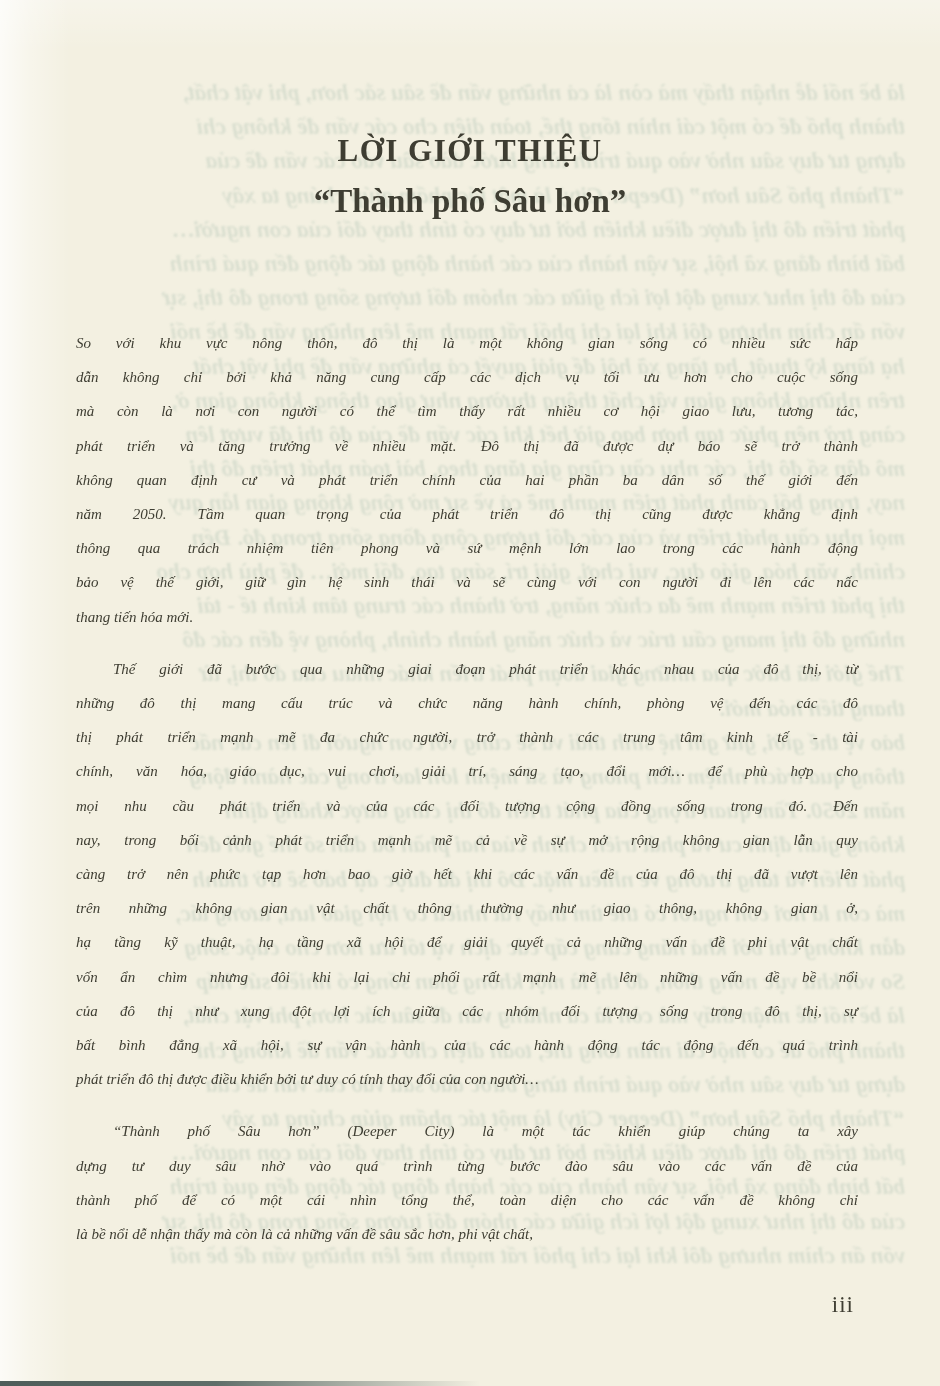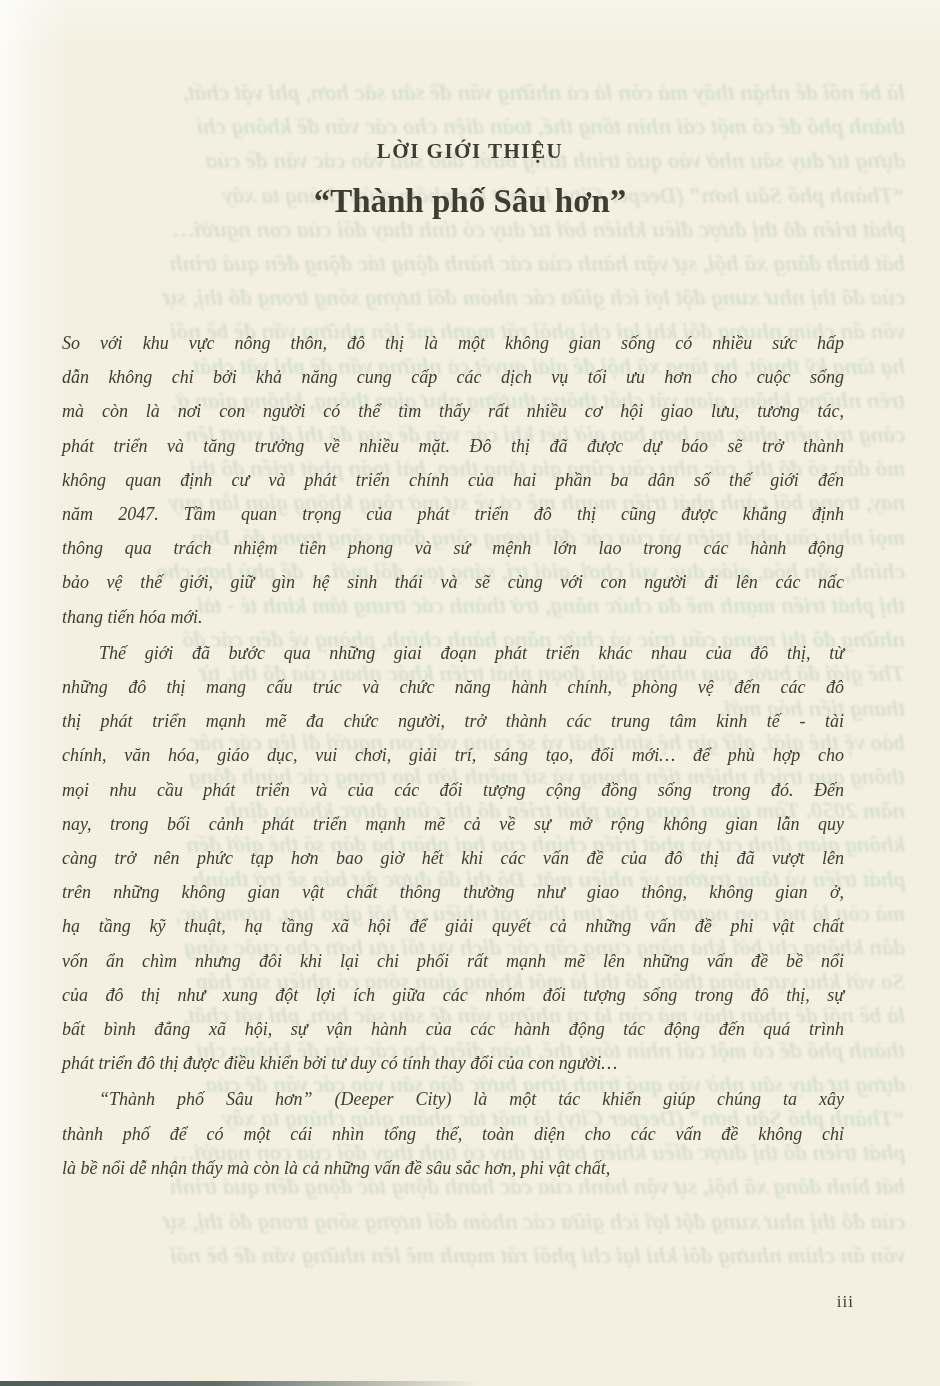--- a/index.html
+++ b/index.html
@@ -23,44 +23,44 @@
     font-style:italic;font-weight:bold;font-size:23px;line-height:30px;
     color:var(--bleed,#c8d3c4);
     filter:blur(1.1px);
     opacity:.6;
     white-space:nowrap;overflow:hidden;
   }
 
   
   .heading-block{position:absolute;top:130px;left:0;width:940px;text-align:center;z-index:3;}
   .heading-block h1{
-    margin:0;font-size:21px;line-height:42px;font-weight:bold;
+    margin:0;font-size:31px;line-height:42px;font-weight:bold;
     letter-spacing:1.5px;color:var(--ink,#3e3d32);
   }
   .heading-block h2{
     margin:6px 0 0 0;font-size:33px;line-height:46px;font-weight:bold;
     color:var(--ink,#3e3d32);
   }
 
   
   .body-text{
-    position:absolute;top:326px;left:62px;width:782px;z-index:3;
-    font-style:italic;font-size:18px;line-height:34.2px;
+    position:absolute;top:326px;left:76px;width:782px;z-index:3;
+    font-style:italic;font-size:15px;line-height:34.2px;
     color:var(--ink,#3e3d32);
   }
   .paragraph{margin:0;}
-  .paragraph + .paragraph{margin-top:2px;}
+  .paragraph + .paragraph{margin-top:18px;}
   .line{text-align:justify;text-align-last:justify;}
   .line.line-last{text-align-last:auto;}
   .paragraph.indent .line:first-child{padding-left:37px;}
 
   
   .page-number{
     position:absolute;top:1292px;left:78px;width:776px;z-index:3;
-    text-align:right;font-size:17px;letter-spacing:1px;
+    text-align:right;font-size:23px;letter-spacing:1px;
     color:var(--ink,#3e3d32);
   }
 
   
   .edge-bottom{
     position:absolute;left:0;bottom:0;height:5px;width:480px;z-index:4;
     background:linear-gradient(90deg,#4e5d5a 0%, #5f6e69 45%, rgba(95,110,105,0) 100%);
   }
 </style>
 </head>
@@ -111,21 +111,21 @@
     <h2>“Thành phố Sâu hơn”</h2>
   </header>
 
   <main class="body-text" id="body-text">
       <div class="paragraph">
         <div class="line">So với khu vực nông thôn, đô thị là một không gian sống có nhiều sức hấp</div>
         <div class="line">dẫn không chỉ bởi khả năng cung cấp các dịch vụ tối ưu hơn cho cuộc sống</div>
         <div class="line">mà còn là nơi con người có thể tìm thấy rất nhiều cơ hội giao lưu, tương tác,</div>
         <div class="line">phát triển và tăng trưởng về nhiều mặt. Đô thị đã được dự báo sẽ trở thành</div>
         <div class="line">không quan định cư và phát triển chính của hai phần ba dân số thế giới đến</div>
-        <div class="line">năm 2047. Tầm quan trọng của phát triển đô thị cũng được khẳng định</div>
+        <div class="line">năm 2050. Tầm quan trọng của phát triển đô thị cũng được khẳng định</div>
         <div class="line">thông qua trách nhiệm tiên phong và sứ mệnh lớn lao trong các hành động</div>
         <div class="line">bảo vệ thế giới, giữ gìn hệ sinh thái và sẽ cùng với con người đi lên các nấc</div>
         <div class="line line-last">thang tiến hóa mới.</div>
       </div>
       <div class="paragraph indent">
         <div class="line">Thế giới đã bước qua những giai đoạn phát triển khác nhau của đô thị, từ</div>
         <div class="line">những đô thị mang cấu trúc và chức năng hành chính, phòng vệ đến các đô</div>
         <div class="line">thị phát triển mạnh mẽ đa chức người, trở thành các trung tâm kinh tế - tài</div>
         <div class="line">chính, văn hóa, giáo dục, vui chơi, giải trí, sáng tạo, đổi mới… để phù hợp cho</div>
         <div class="line">mọi nhu cầu phát triển và của các đối tượng cộng đồng sống trong đó. Đến</div>
@@ -133,20 +133,21 @@
         <div class="line">càng trở nên phức tạp hơn bao giờ hết khi các vấn đề của đô thị đã vượt lên</div>
         <div class="line">trên những không gian vật chất thông thường như giao thông, không gian ở,</div>
         <div class="line">hạ tầng kỹ thuật, hạ tầng xã hội để giải quyết cả những vấn đề phi vật chất</div>
         <div class="line">vốn ẩn chìm nhưng đôi khi lại chi phối rất mạnh mẽ lên những vấn đề bề nổi</div>
         <div class="line">của đô thị như xung đột lợi ích giữa các nhóm đối tượng sống trong đô thị, sự</div>
         <div class="line">bất bình đẳng xã hội, sự vận hành của các hành động tác động đến quá trình</div>
         <div class="line line-last">phát triển đô thị được điều khiển bởi tư duy có tính thay đổi của con người…</div>
       </div>
       <div class="paragraph indent">
         <div class="line">“Thành phố Sâu hơn” (Deeper City) là một tác khiển giúp chúng ta xây</div>
+        <div class="line">dựng tư duy sâu nhờ vào quá trình từng bước đào sâu vào các vấn đề của</div>
         <div class="line">thành phố để có một cái nhìn tổng thể, toàn diện cho các vấn đề không chỉ</div>
         <div class="line line-last">là bề nổi dễ nhận thấy mà còn là cả những vấn đề sâu sắc hơn, phi vật chất,</div>
       </div>
     </main>
 
   <div class="page-number">iii</div>
 
   <div class="edge-bottom"></div>
 
 </div>

